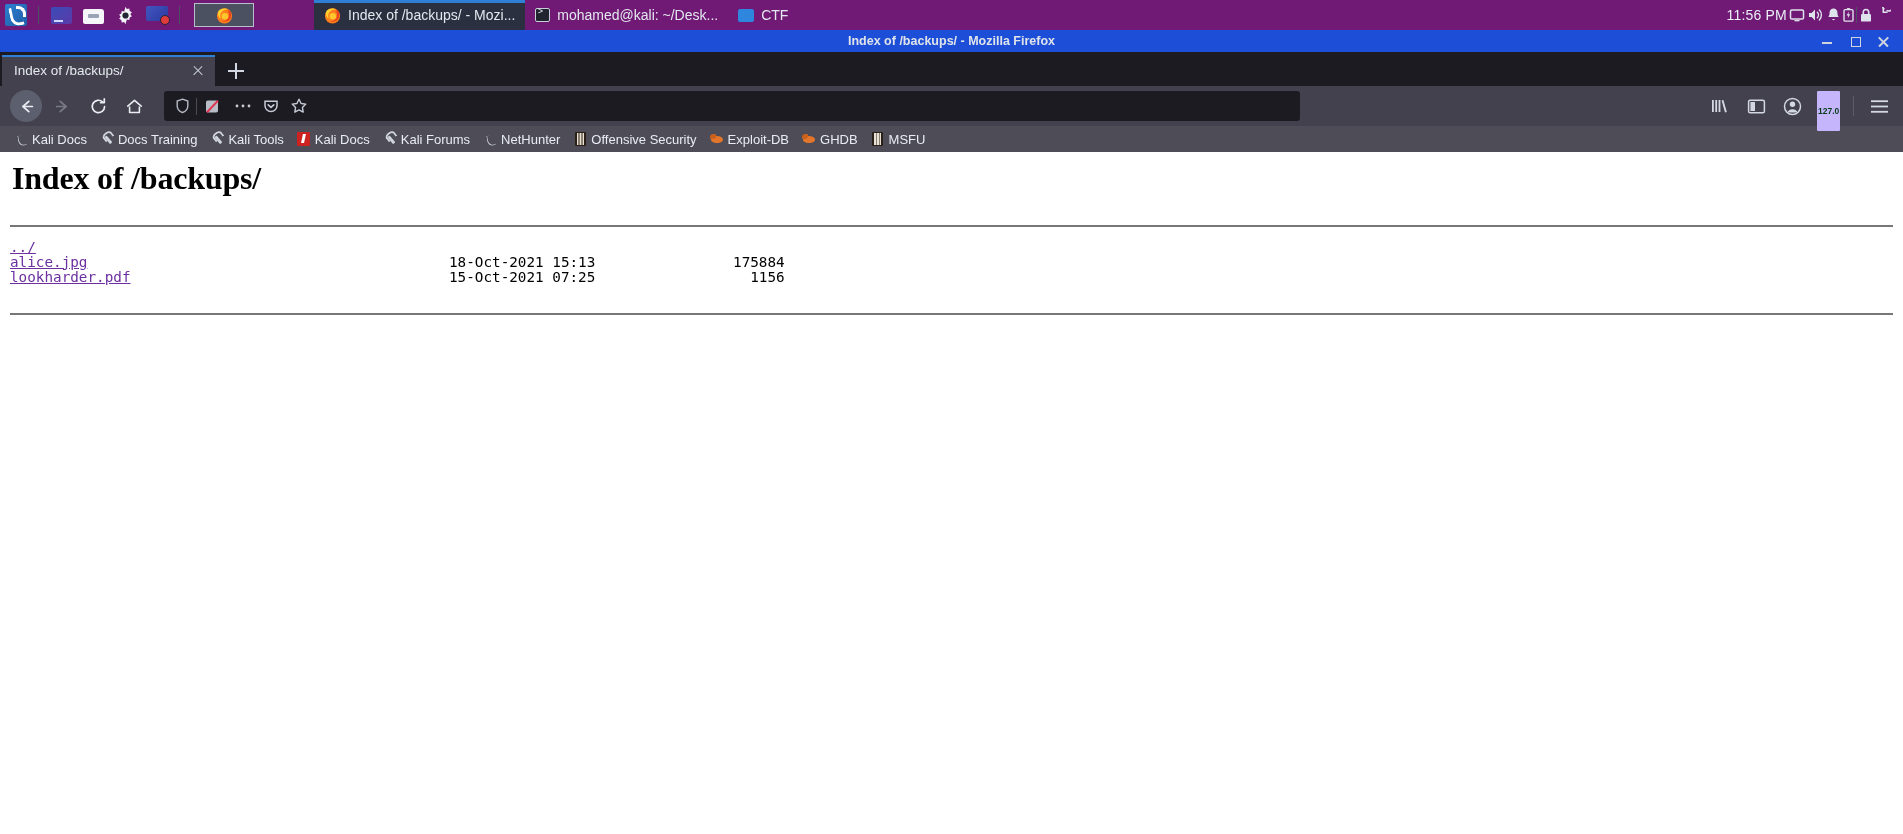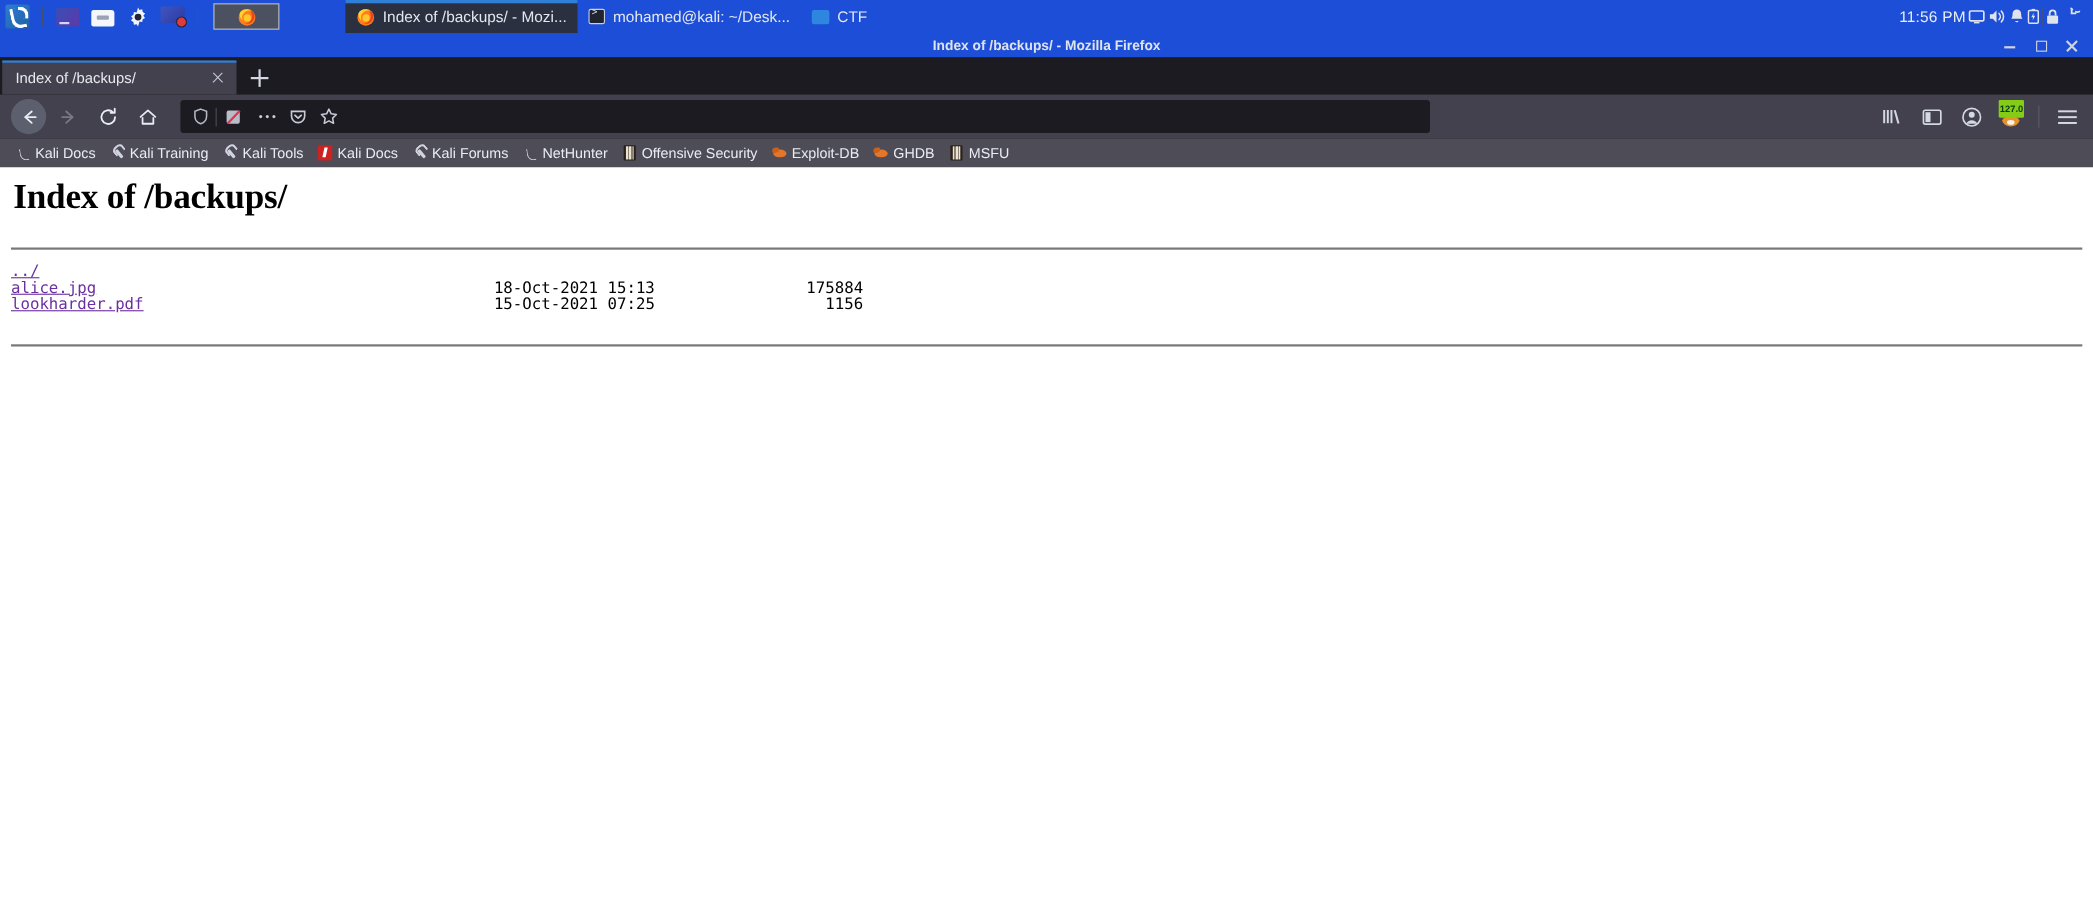--- a/index.html
+++ b/index.html
@@ -7,21 +7,21 @@
     width: 1903px; height: 834px;
     overflow: hidden;
     font-family: "Liberation Sans", sans-serif;
     background: #1c2331;
   }
 
   
   #taskbar {
     position: absolute; top: 0; left: 0;
     width: 1903px; height: 30px;
-    background: #1d4ed8;
+    background: #701a75;
     display: flex; align-items: center;
     font-size: 14px; color: #dfe3ea;
   }
   .tb-launchers { display: flex; align-items: center; height: 30px; }
   .tb-icon {
     width: 26px; height: 26px;
     margin: 0 3px;
     display: flex; align-items: center; justify-content: center;
     position: relative;
   }
@@ -256,23 +256,23 @@
   #ff-toolbar-right {
     display: flex; align-items: center; gap: 4px; margin-left: auto;
   }
   .tr-btn {
     width: 32px; height: 30px;
     display: flex; align-items: center; justify-content: center;
     position: relative;
   }
   .ext-badge {
     position: absolute; top: 0px; left: 5px;
-    background: #84cc16; color: #083d16;
+    background: #c4b5fd; color: #083d16;
     font-size: 8.5px; font-weight: bold;
-    padding: 3px 1px; border-radius: 1px;
+    padding: 15px 1px; border-radius: 1px;
     font-family: "Liberation Sans", sans-serif;
     line-height: 10px;
   }
   .tr-sep { width: 1px; height: 20px; background: #5b5c68; margin: 0 5px; }
 
   
   #ff-bookmarks {
     height: 26px; background: #4d4c57;
     display: flex; align-items: center; flex: none;
     padding-left: 8px; gap: 1px;
@@ -612,21 +612,21 @@
     <div class="bm">
       <span class="bm-ic">
           <span class="bm-dragon"></span>
         </span>
       <span>Kali Docs</span>
     </div>
     <div class="bm">
       <span class="bm-ic">
           <span class="bm-wrench"></span>
         </span>
-      <span>Kali Training</span>
+      <span>Docs Training</span>
     </div>
     <div class="bm">
       <span class="bm-ic">
           <span class="bm-wrench"></span>
         </span>
       <span>Kali Tools</span>
     </div>
     <div class="bm">
       <span class="bm-ic">
           <span class="bm-book"></span>

